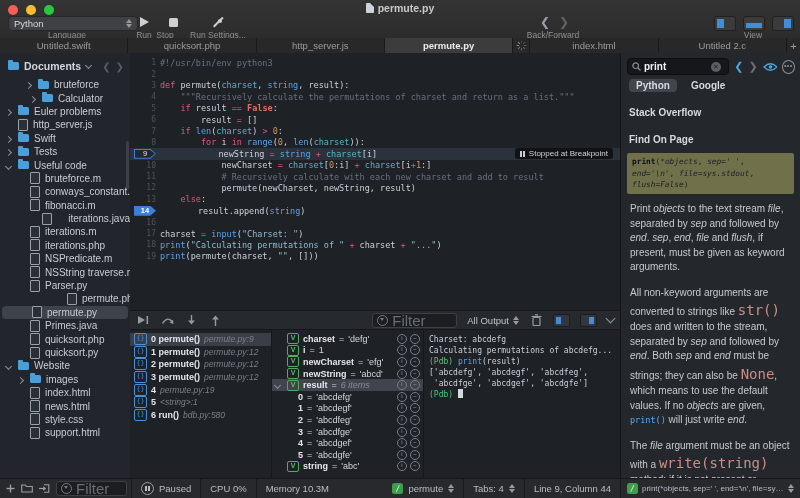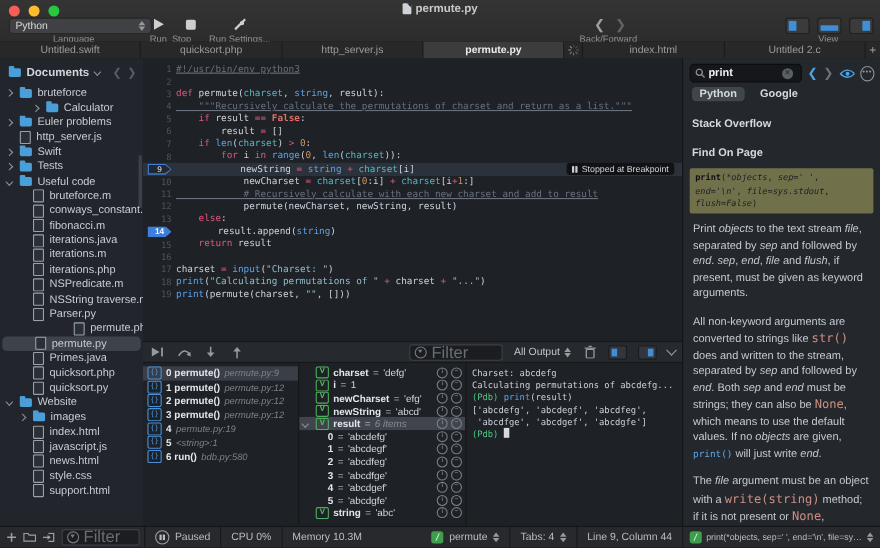--- a/index.html
+++ b/index.html
@@ -55,21 +55,21 @@
   .trow.sel{background:#3e434b;border-radius:4px;margin:0 2px;}
   .sb-thumb{position:absolute;right:1px;top:88px;width:3px;height:48px;border-radius:2px;background:#4a5058;opacity:.65;}
   
   .center{position:absolute;top:53px;left:130px;width:490px;bottom:20px;background:#1e2126;}
   .editor{position:absolute;top:0;left:0;right:0;height:257px;overflow:hidden;padding-top:4px;box-sizing:border-box;}
   .cline{display:flex;align-items:center;height:11.4px;position:relative;}
   .cline .gut{flex:0 0 26px;text-align:right;font-size:8px;color:#4d545d;padding-right:4px;font-family:"DejaVu Sans Mono",monospace;}
   .cline .ctext{font-family:"DejaVu Sans Mono",monospace;font-size:8.5px;white-space:pre;color:#ccd2da;}
   .cline.cur{background:#2b323c;}
   .tk-k{color:#e0567d;} .tk-o{color:#e0567d;} .tk-b{color:#5ba3e8;} .tk-p{color:#56b6c2;}
-  .tk-s{color:#8fbdcd;} .tk-n{color:#cf9460;} .tk-c{color:#69707e;text-decoration:underline;} .tk-d{color:#ccd2da;}
+  .tk-s{color:#8fbdcd;} .tk-n{color:#cf9460;} .tk-c{color:#69707e;} .tk-d{color:#ccd2da;}
   .tk-f{color:#de7066;font-weight:bold;} .tk-g{color:#4ec87f;}
   .tk-cur{display:inline-block;width:5px;height:9px;background:#d5dae0;vertical-align:-1px;}
   .bp{display:inline-block;width:22px;height:10px;clip-path:polygon(0 0,74% 0,100% 50%,74% 100%,0 100%);
       font-size:7.5px;line-height:10px;text-align:center;font-family:"Liberation Sans",sans-serif;}
   .bp.solid{background:#3c7edb;color:#fff;font-weight:bold;}
   .bp.outline{background:#3c7edb;position:relative;color:#e6e9ee;}
   .bp.outline i{position:absolute;left:1px;top:1px;right:1px;bottom:1px;clip-path:polygon(0 0,74% 0,100% 50%,74% 100%,0 100%);background:#23272e;font-style:normal;}
   .bp.outline span{position:relative;z-index:2;}
   .stop-badge{position:absolute;right:7px;top:0;height:11px;display:flex;align-items:center;gap:4px;background:#101214;border-radius:3px;
       padding:0 5px;font-size:8px;color:#d0d4da;white-space:nowrap;}
@@ -120,21 +120,21 @@
   .snav.b{color:#4fa4e4;}
   .morec{width:12px;height:12px;border:1px solid #8b9199;border-radius:50%;color:#8b9199;font-size:7px;line-height:10px;text-align:center;letter-spacing:.5px;}
   .dtabs{padding:1px 8px 0;display:flex;gap:14px;font-size:10px;font-weight:bold;color:#d6dade;align-items:center;flex-wrap:wrap;row-height:14px;}
   .dtab{padding:1px 0;}
   .dtab.pill{background:#41464d;border-radius:4px;padding:1px 7px;}
   .sigbox{margin:7px 6px 8px;background:#70714a;border-radius:2px;padding:3px 5px;font-family:"DejaVu Sans Mono",monospace;font-size:7.8px;line-height:1.5;color:#1d1d26;}
   .tk-sb{font-weight:bold;color:#0e0e16;} .tk-si{font-style:italic;} .tk-sp{}
   .docs{padding:0 9px;font-size:10px;line-height:1.45;color:#c6cad1;}
   .docs p{margin:0 0 11px 0;}
   .tk-i{font-style:italic;}
-  .tk-m{font-family:"DejaVu Sans Mono",monospace;font-size:11px;color:#cc8f85;}
+  .tk-m{font-family:"DejaVu Sans Mono",monospace;font-size:14px;color:#cc8f85;}
   .tk-ml{font-family:"DejaVu Sans Mono",monospace;font-size:8.5px;color:#5fa8e8;}
   
   .statusbar{position:absolute;left:0;right:0;bottom:0;height:20px;background:#27292d;border-top:1px solid #141619;display:flex;align-items:center;
      font-size:9.5px;color:#b9bec5;box-sizing:border-box;}
   .seg{display:flex;align-items:center;gap:5px;padding:0 9px;height:100%;}
   .seg.div{border-left:1px solid #17191c;}
   .sb-left{flex:0 0 130px;box-sizing:border-box;display:flex;align-items:center;gap:6px;padding:0 4px 0 6px;border-right:1px solid #17191c;height:100%;}
   .pcirc{width:11px;height:11px;border:1px solid #9ba1a8;border-radius:50%;display:flex;align-items:center;justify-content:center;gap:1.5px;}
   .pcirc i{width:1.5px;height:5px;background:#b9bec5;}
   .fnic{width:11px;height:11px;background:#3f9e4d;border-radius:2.5px;color:#eaf3ec;font-size:8px;line-height:11px;text-align:center;font-family:"DejaVu Sans Mono",monospace;}
@@ -228,21 +228,21 @@
 
   <div class="sidebar">
     <div class="sb-head">
       <span class="folder"></span>
       <span>Documents</span>
       <span class="cdown"></span>
       <span style="margin-left:auto" class="dim">❮</span>
       <span class="dim">❯</span>
     </div>
     <div class="tree" id="tree">
-        <div class="trow" style="padding-left: 4px;">
+        <div class="trow" style="padding-left: 4px; margin-left: 20px;">
           <span class="chev"><i class="cright" style="display: inline-block;"></i></span>
           <span class="folder"></span>
           <span>bruteforce</span>
         </div>
         <div class="trow" style="padding-left: 4px; margin-left: 24px;">
           <span class="chev"><i class="cright" style="display: inline-block;"></i></span>
           <span class="folder"></span>
           <span>Calculator</span>
         </div>
         <div class="trow" style="padding-left: 4px;">
@@ -278,21 +278,21 @@
         <div class="trow" style="padding-left: 16px;">
           <span class="chev"></span>
           <span class="file"></span>
           <span>conways_constant.m</span>
         </div>
         <div class="trow" style="padding-left: 16px;">
           <span class="chev"></span>
           <span class="file"></span>
           <span>fibonacci.m</span>
         </div>
-        <div class="trow" style="padding-left: 16px;">
+        <div class="trow" style="padding-left: 16px; justify-content: space-between;">
           <span class="chev"></span>
           <span class="file"></span>
           <span>iterations.java</span>
         </div>
         <div class="trow" style="padding-left: 16px;">
           <span class="chev"></span>
           <span class="file"></span>
           <span>iterations.m</span>
         </div>
         <div class="trow" style="padding-left: 16px;">
@@ -347,25 +347,20 @@
         </div>
         <div class="trow" style="padding-left: 16px;">
           <span class="chev"><i class="cright" style="display: inline-block;"></i></span>
           <span class="folder"></span>
           <span>images</span>
         </div>
         <div class="trow" style="padding-left: 16px;">
           <span class="chev"></span>
           <span class="file"></span>
           <span>index.html</span>
-        </div>
-        <div class="trow" style="padding-left: 16px;">
-          <span class="chev"></span>
-          <span class="file"></span>
-          <span>javascript.js</span>
         </div>
         <div class="trow" style="padding-left: 16px;">
           <span class="chev"></span>
           <span class="file"></span>
           <span>news.html</span>
         </div>
         <div class="trow" style="padding-left: 16px;">
           <span class="chev"></span>
           <span class="file"></span>
           <span>style.css</span>
@@ -436,24 +431,20 @@
           <span class="gut">12</span>
           <span class="ctext"><span class="tk-d">            permute(newCharset, newString, result)</span></span>
         </div>
         <div class="cline">
           <span class="gut">13</span>
           <span class="ctext"><span class="tk-d">    </span><span class="tk-k">else</span><span class="tk-d">:</span></span>
         </div>
         <div class="cline">
           <span class="gut" style="padding-right: 1px;"><span class="bp solid">14</span></span>
           <span class="ctext"><span class="tk-d">        result.append(</span><span class="tk-b">string</span><span class="tk-d">)</span></span>
-        </div>
-        <div class="cline">
-          <span class="gut">15</span>
-          <span class="ctext"><span class="tk-d">    </span><span class="tk-k">return</span><span class="tk-d"> result</span></span>
         </div>
         <div class="cline">
           <span class="gut">16</span>
           <span class="ctext"></span>
         </div>
         <div class="cline">
           <span class="gut">17</span>
           <span class="ctext"><span class="tk-d">charset </span><span class="tk-o">=</span><span class="tk-d"> </span><span class="tk-b">input</span><span class="tk-d">(</span><span class="tk-s">"Charset: "</span><span class="tk-d">)</span></span>
         </div>
         <div class="cline">

